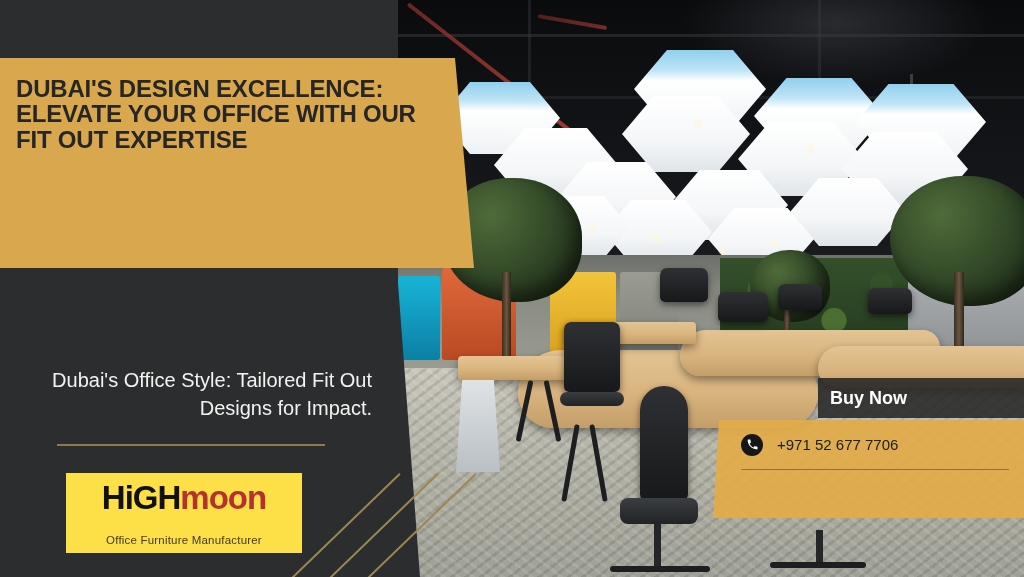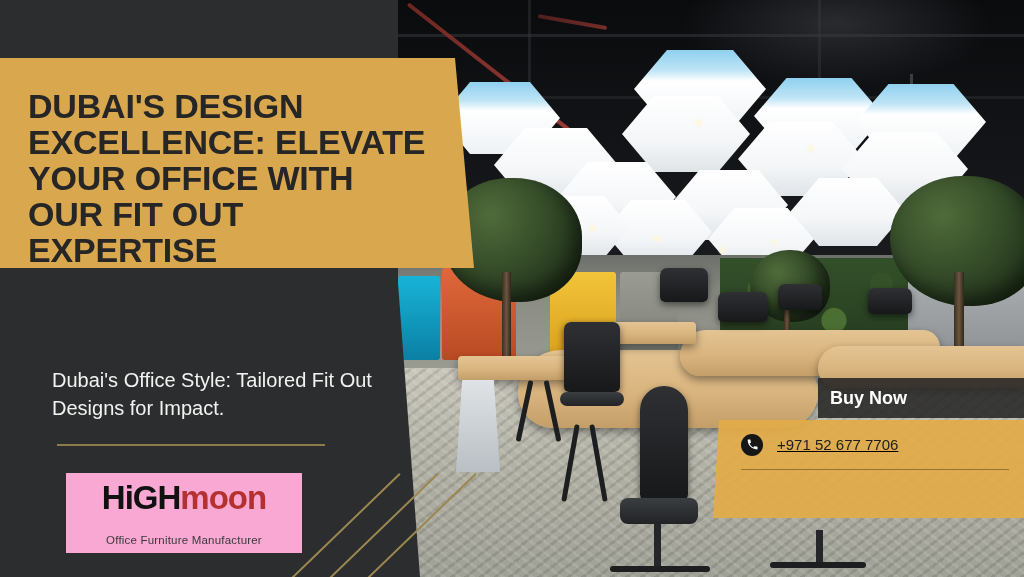--- a/index.html
+++ b/index.html
@@ -96,40 +96,40 @@
   }
 
   
   #headline-panel{
     position:absolute;left:0;top:58px;width:474px;height:210px;
     background:#d9a84e;
     clip-path:polygon(0 0,455px 0,474px 100%,0 100%);
     z-index:6;
   }
   #headline{
-    margin:16px;padding:14px 30px 0 12px;
-    color:#262626;font-weight:bold;font-size:34px;line-height:1.06;
+    margin:4px;padding:14px 30px 0 12px;
+    color:#262626;font-weight:bold;font-size:24px;line-height:1.06;
     letter-spacing:-.2px;text-transform:uppercase;
     font-family:"Liberation Sans",sans-serif;
   }
 
   
   #subtitle{
     position:absolute;left:52px;top:366px;width:320px;z-index:7;
-    color:#f2f2f0;font-size:20px;line-height:1.42;text-align:left;
+    color:#f2f2f0;font-size:20px;line-height:1.42;text-align:right;
   }
 
   
   #rule{position:absolute;left:57px;top:444px;width:268px;height:2px;
     background:#8d7b4e;z-index:7;}
 
   
   #logo-card{
     position:absolute;left:66px;top:473px;width:236px;height:80px;
-    background:#f9a8d4;z-index:7;display:flex;flex-direction:column;
+    background:#fde047;z-index:7;display:flex;flex-direction:column;
     align-items:center;justify-content:center;
   }
   #logo-word{font-size:33px;font-weight:bold;line-height:1;letter-spacing:-1px;}
   #logo-high{color:#111111;}
   #logo-moon{color:#b4312f;}
   #logo-tag{margin-top:20px;font-size:11.5px;color:#3a3a3a;letter-spacing:.2px;}
 
   
   .accent{position:absolute;height:2px;background:#9b874f;transform-origin:left center;
     transform:rotate(-44deg);z-index:5;}
@@ -141,21 +141,21 @@
     display:flex;align-items:center;
   }
   #buy-now span{color:#ffffff;font-size:18px;font-weight:bold;padding-left:12px;}
 
   
   #contact-panel{
     position:absolute;left:713px;top:420px;width:311px;height:98px;z-index:8;
     background:rgba(226,172,72,.93);
     clip-path:polygon(6px 0,311px 0,311px 98px,0 98px);
   }
-  .contact-row{display:flex;align-items:center;height:49px;padding-left:28px;text-decoration:underline;}
+  .contact-row{display:flex;align-items:center;height:49px;padding-left:28px;}
   .cicon{width:22px;height:22px;border-radius:50%;background:#161616;
     display:flex;align-items:center;justify-content:center;flex:0 0 auto;}
   .cicon svg{display:block;}
   .ctext{margin-left:14px;color:#1d1d1d;font-size:15px;white-space:nowrap;}
   #contact-div{position:absolute;left:28px;top:49px;width:268px;height:1px;
     background:rgba(60,45,15,.45);}
 </style>
 </head>
 <body>
 

